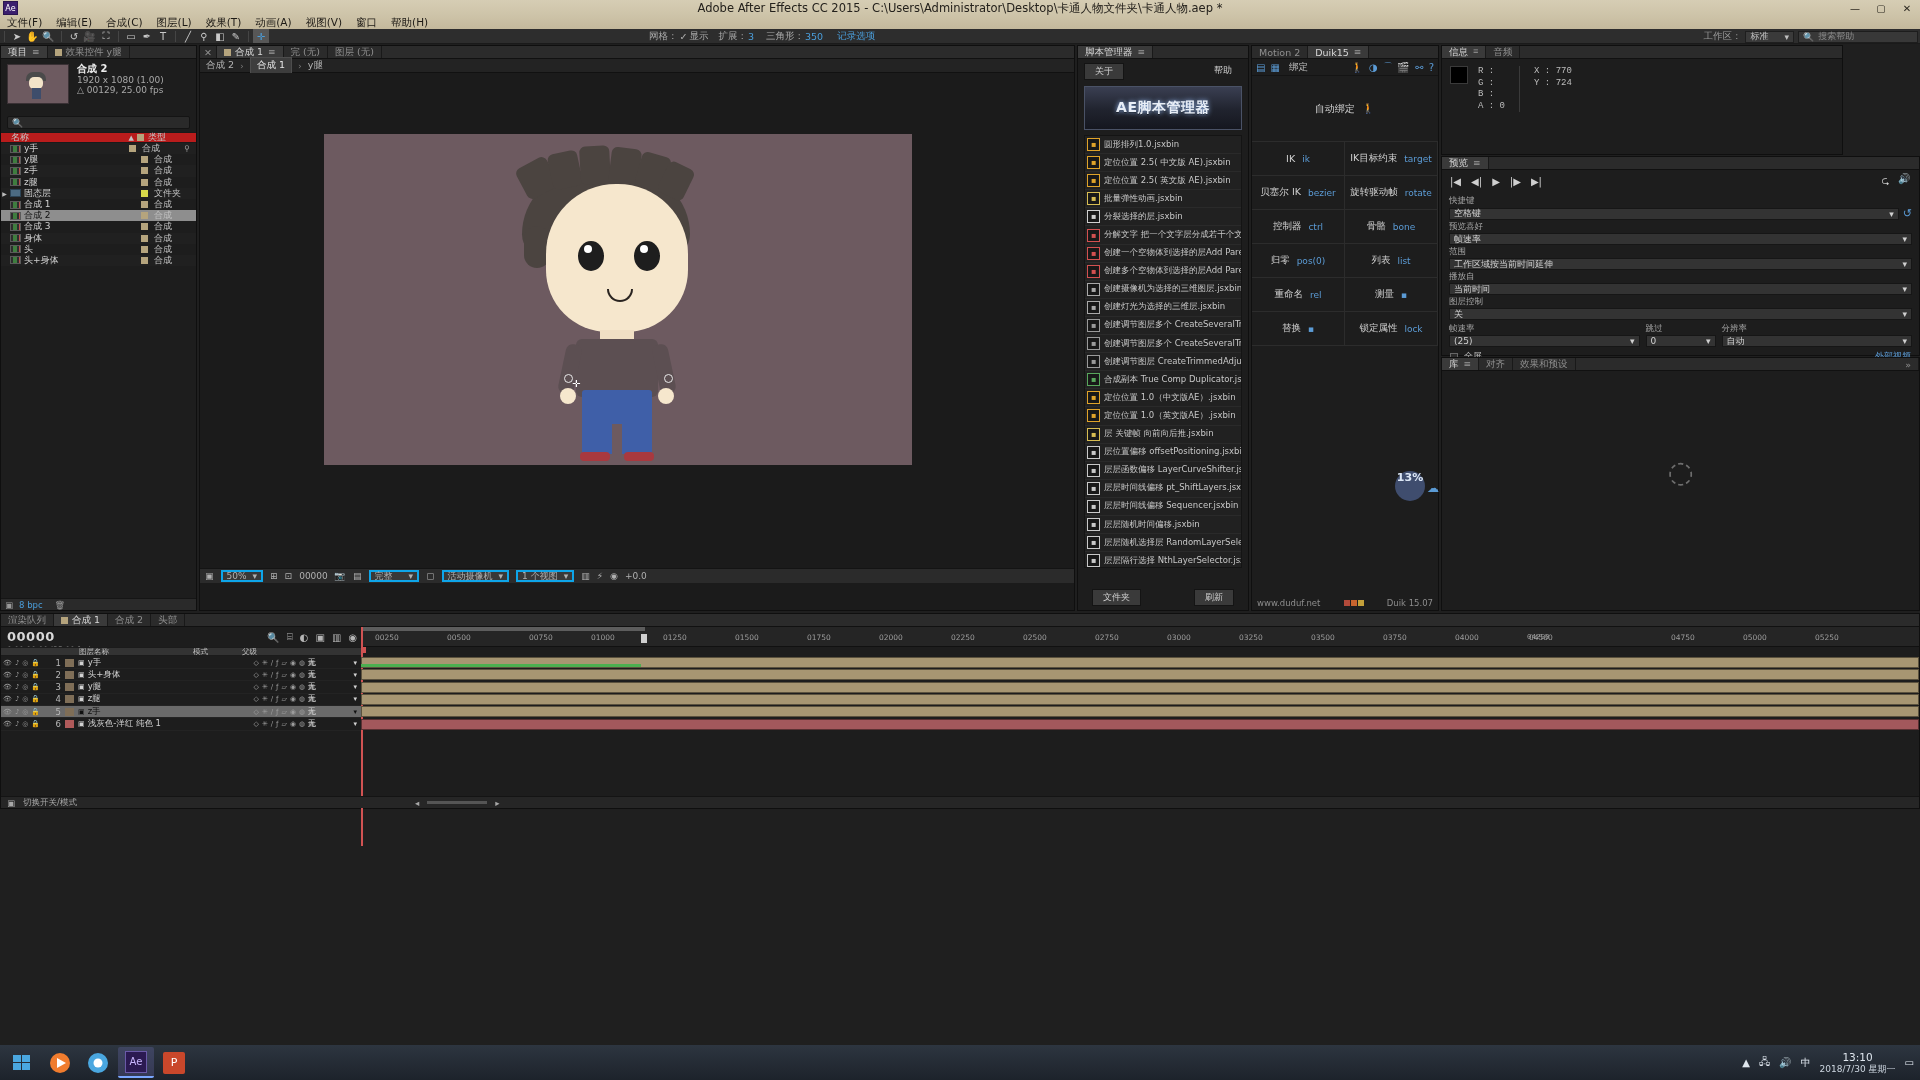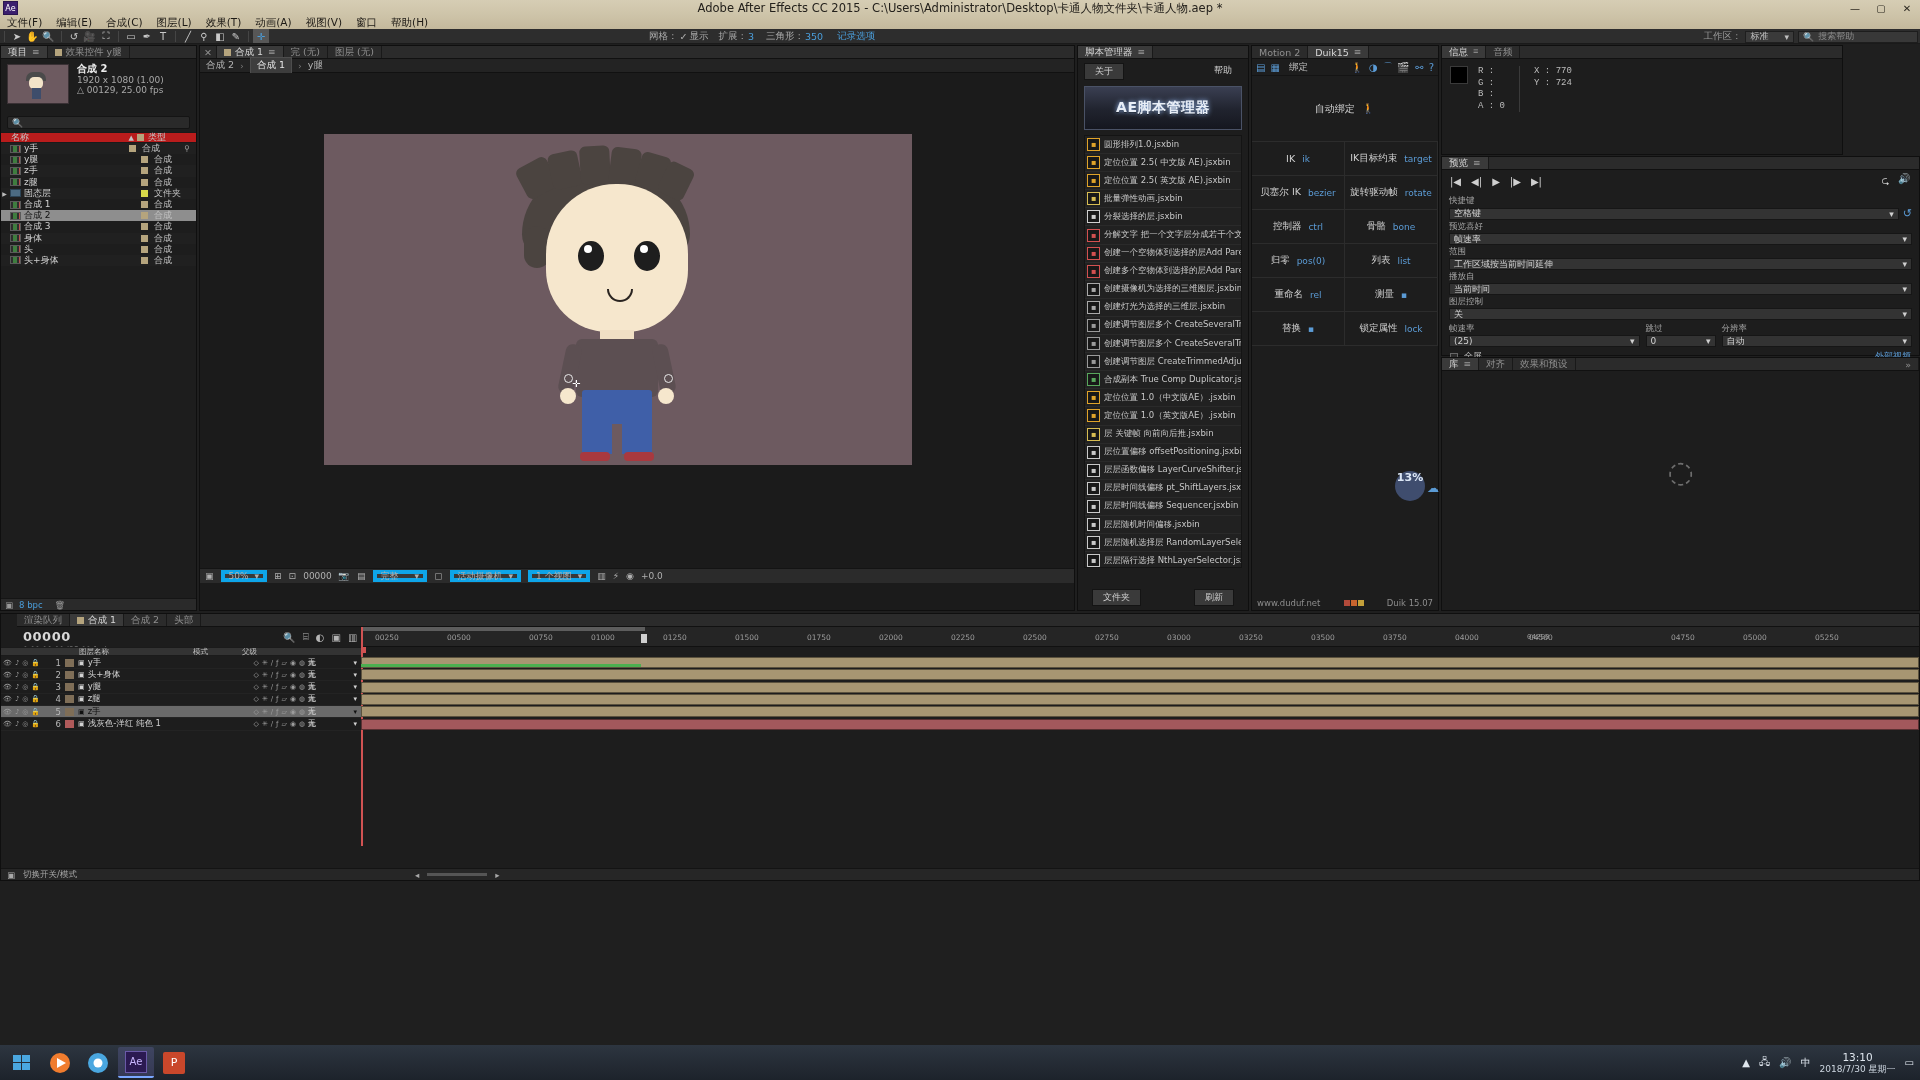--- a/index.html
+++ b/index.html
@@ -92,21 +92,21 @@
   #compPanel{ left:199px; top:45px; width:876px; height:566px; background:#1b1b1b;}
   .comp-crumb{ height:14px;background:#232323;display:flex;align-items:center;padding:0 6px;gap:6px;
      font-size:9.5px;color:#b4b4b4;border-bottom:1px solid #111; }
   .crumb-act{ background:#3d3d3d;padding:1px 6px;color:#e6e6e6;border:1px solid #4d4d4d;}
   .comp-stage{ position:relative; height:510px; background:#1b1b1b; }
   .canvas{ position:absolute; left:124px; top:61px; width:588px; height:331px;
      background:#6d5a60; }
   .comp-foot{ position:absolute;left:0;bottom:0;width:100%;height:15px;background:#2b2b2b;
      border-top:1px solid #141414;display:flex;align-items:center;gap:7px;padding:0 5px;
      font-size:9px;color:#b0b0b0;}
-  .cfsel{ background:#383838;border:4px solid #0ea5e9;padding:0 4px;height:12px;display:flex;align-items:center;}
+  .cfsel{ background:#383838;border:2px solid #0ea5e9;padding:0 4px;height:12px;display:flex;align-items:center;}
 
   
   .ch{ position:absolute; }
 
   
   #scriptPanel{ left:1077px; top:45px; width:172px; height:566px;}
   .sm-top{ display:flex;justify-content:space-between;padding:4px 6px;}
   .sm-btn{ background:#3a3a3a;border:1px solid #141414;padding:1px 10px;font-size:9px;color:#cfcfcf;}
   .sm-logo{ margin:2px 6px 5px 6px;height:44px;
      background:linear-gradient(180deg,#3a3f52,#20232e 55%,#15171f);
@@ -159,21 +159,21 @@
      justify-content:space-between;padding:0 4px;font-size:9px;color:#d0d0d0;}
   .pv-inline{ display:flex;gap:6px;align-items:flex-end;}
   .pv-col{ flex:1; }
   .pv-bottom{ display:flex;align-items:center;gap:6px;padding:2px 8px;font-size:9px;color:#c0c0c0;}
   .chk{ width:8px;height:8px;border:1px solid #666;background:#2a2a2a;display:inline-block;}
 
   #libPanel{ left:1441px; top:357px; width:479px; height:254px;}
   .lib-big{ position:absolute;left:50%;top:96px;transform:translateX(-50%);text-align:center;}
 
   
-  #timeline{ left:0; top:613px; width:1920px; height:268px;padding-left:16px; }
+  #timeline{ left:0; top:613px; width:1920px; height:196px; }
   .tl-tabs{ height:13px;background:#2b2b2b;display:flex;border-bottom:1px solid #111;}
   .tl-head{ height:20px;display:flex;align-items:flex-start;}
   .tl-time{ padding:2px 6px; }
   .tl-tc{ color:#d8d8d8;font-size:13px;font-weight:bold;letter-spacing:.5px;}
   .tl-tc2{ color:#9a9a9a;font-size:7.5px;margin-top:1px;}
   .tl-miniicons{ display:flex;gap:7px;align-items:center;margin-left:170px;margin-top:4px;color:#b5b5b5;font-size:10px;}
   .ruler{ position:absolute;left:360px;top:13px;right:0;height:20px;background:#252525;
      border-bottom:1px solid #111;}
   .ruler .tick{ position:absolute;top:6px;font-size:7.5px;color:#9d9d9d;}
   .wb{ position:absolute;left:360px;top:13px;height:4px;background:#5d5d5d;}

